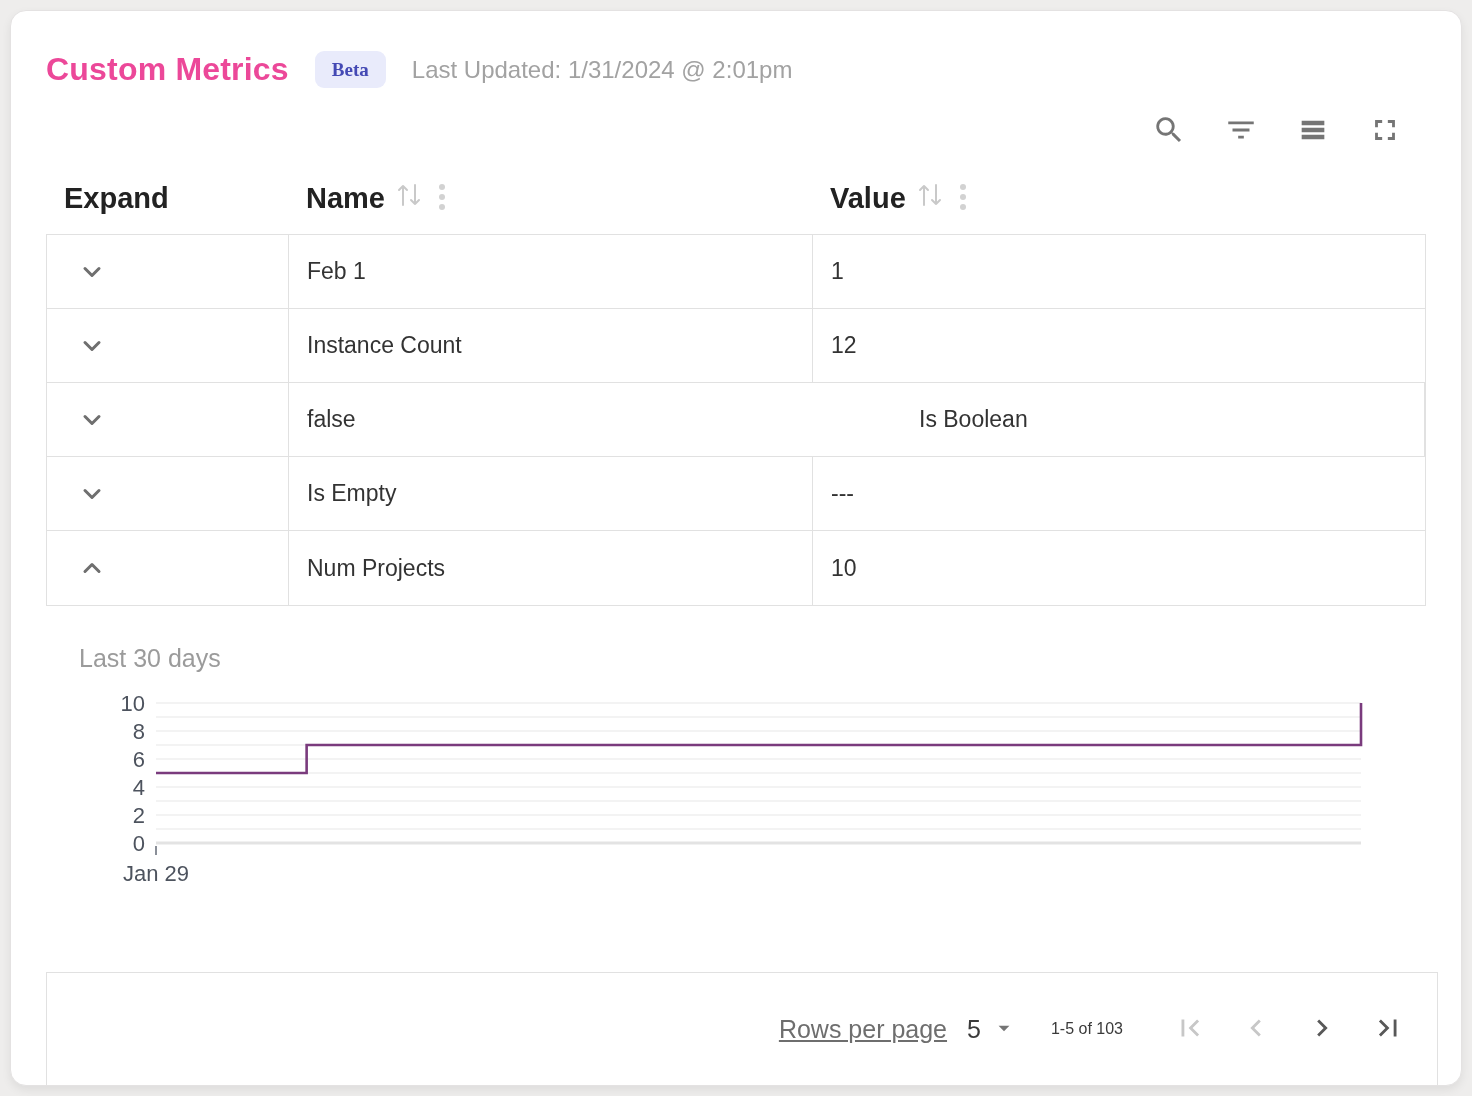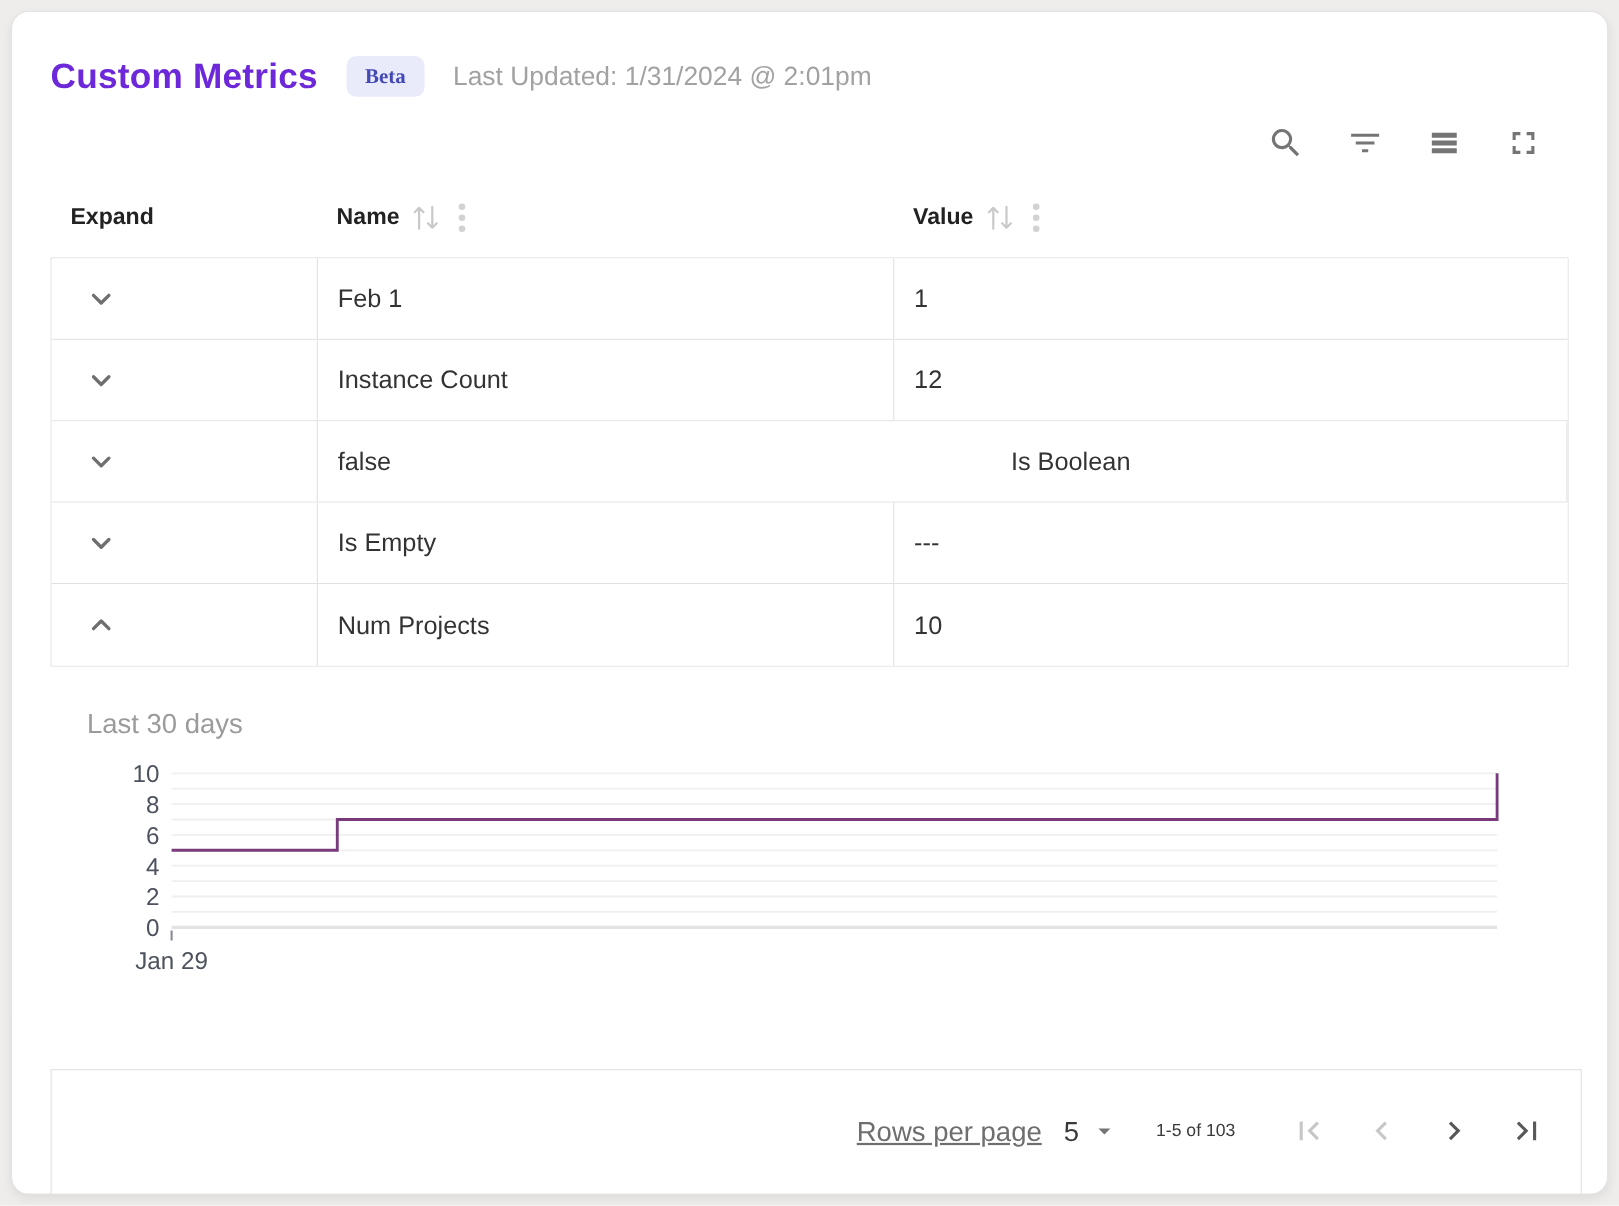--- a/index.html
+++ b/index.html
@@ -15,34 +15,34 @@
     width:1452px; height:1076px;
     margin:10px auto 0;
     background:#ffffff;
     border:1px solid #e4e2e2;
     border-radius:16px;
     box-shadow:0 4px 10px rgba(0,0,0,0.07);
     overflow:hidden;
   }
   
   .card-header { display:flex; align-items:center; gap:26px; padding:40px 35px 0 35px; }
-  .page-title { font-size:32px; font-weight:700; color:#6d28d9; letter-spacing:0.2px; }
+  .page-title { font-size:32px; font-weight:700; color:#ec4899; letter-spacing:0.2px; }
   .beta-badge {
     background:#e9ebfb; color:#4449b4;
     font-size:19px; font-weight:700;
     padding:9px 17px; border-radius:9px; line-height:1;font-family:Liberation Serif, serif;
   }
   .last-updated { color:#a2a2a2; font-size:24px; }
   
   .toolbar { display:flex; justify-content:flex-end; align-items:center; gap:36px; padding:24px 58px 0 0; height:62px; }
   .tool-btn { width:36px; height:36px; border:none; background:transparent; padding:0; cursor:pointer; display:flex; align-items:center; justify-content:center; }
   .tool-btn svg { width:34px; height:34px; fill:#757575; }
   
   .thead { display:flex; align-items:center; margin:22px 35px 0 35px; height:52px; }
-  .th { display:flex; align-items:center; gap:10px; font-size:21px; font-weight:700; color:#222; }
+  .th { display:flex; gap:10px; font-size:29px; font-weight:700; color:#222; }
   .col-expand { width:242px; padding-left:18px; }
   .col-name   { width:524px; padding-left:18px; }
   .col-value  { flex:1;      padding-left:18px; }
   .sort-icon svg { width:30px; height:26px; display:block; }
   .menu-dots svg { width:14px; height:30px; display:block; }
   .tbody { margin:10px 35px 0 35px; border:1px solid #e1e1e1; }
   .trow { display:flex; height:74px; border-bottom:1px solid #e1e1e1; background:#fff; }
   .trow:last-child { border-bottom:none; }
   .td { display:flex; align-items:center; font-size:23px; color:#333; }
   .td-expand { width:242px; border-right:1px solid #e1e1e1; padding-left:30px; }

